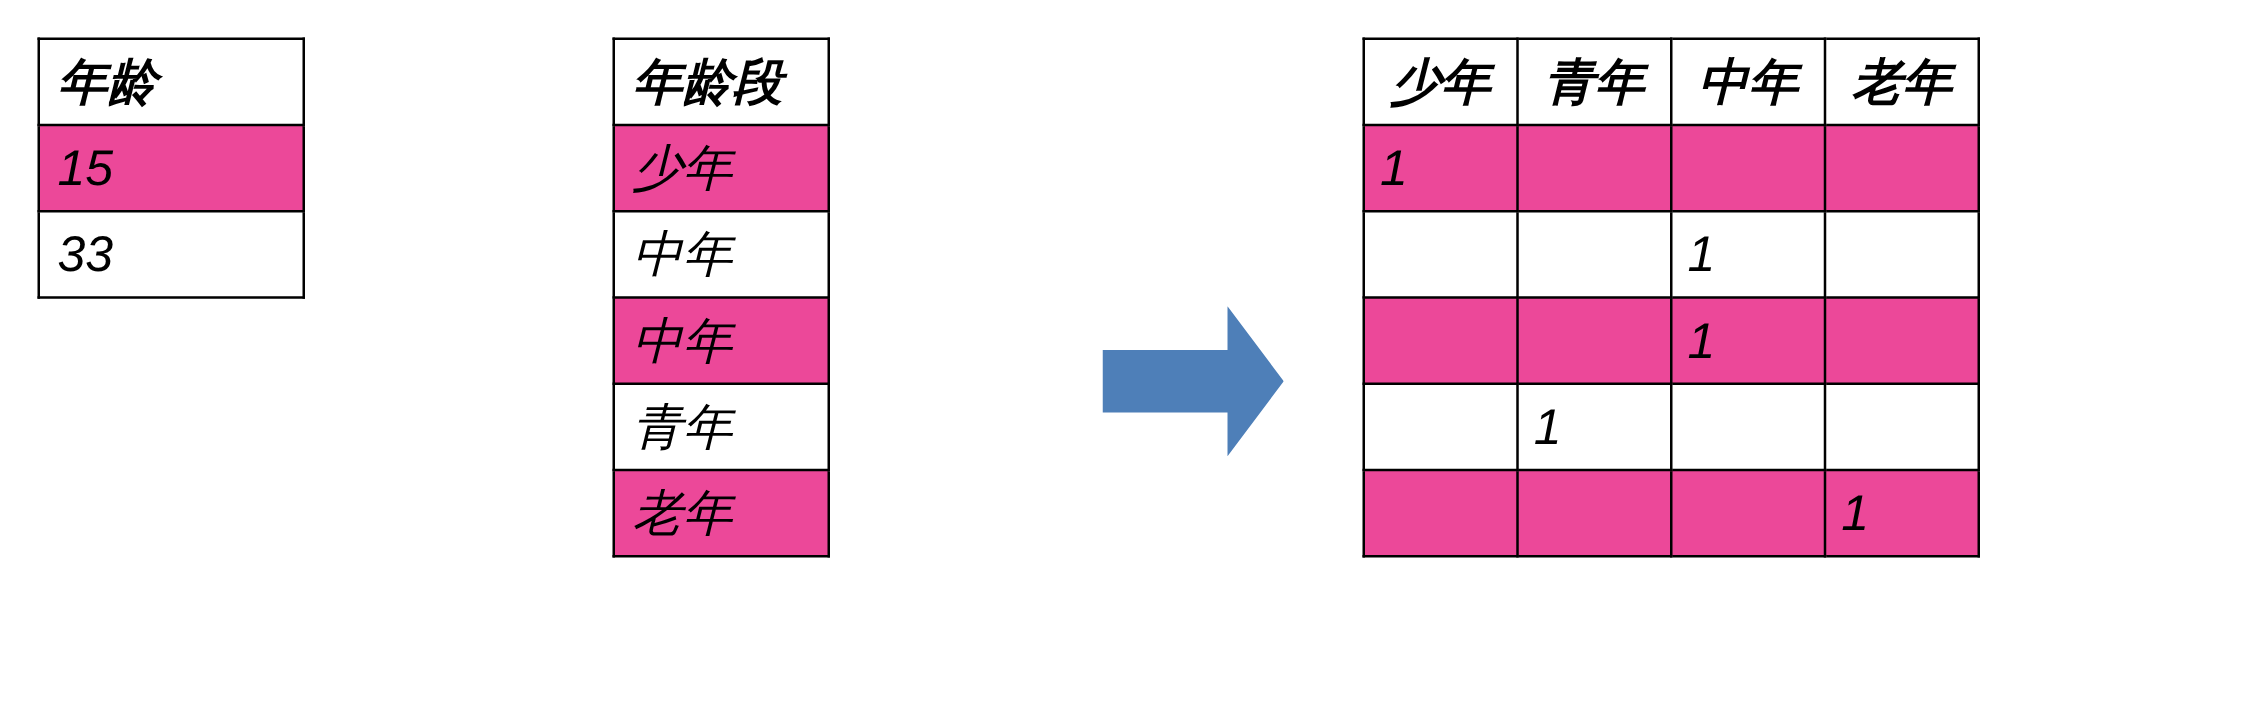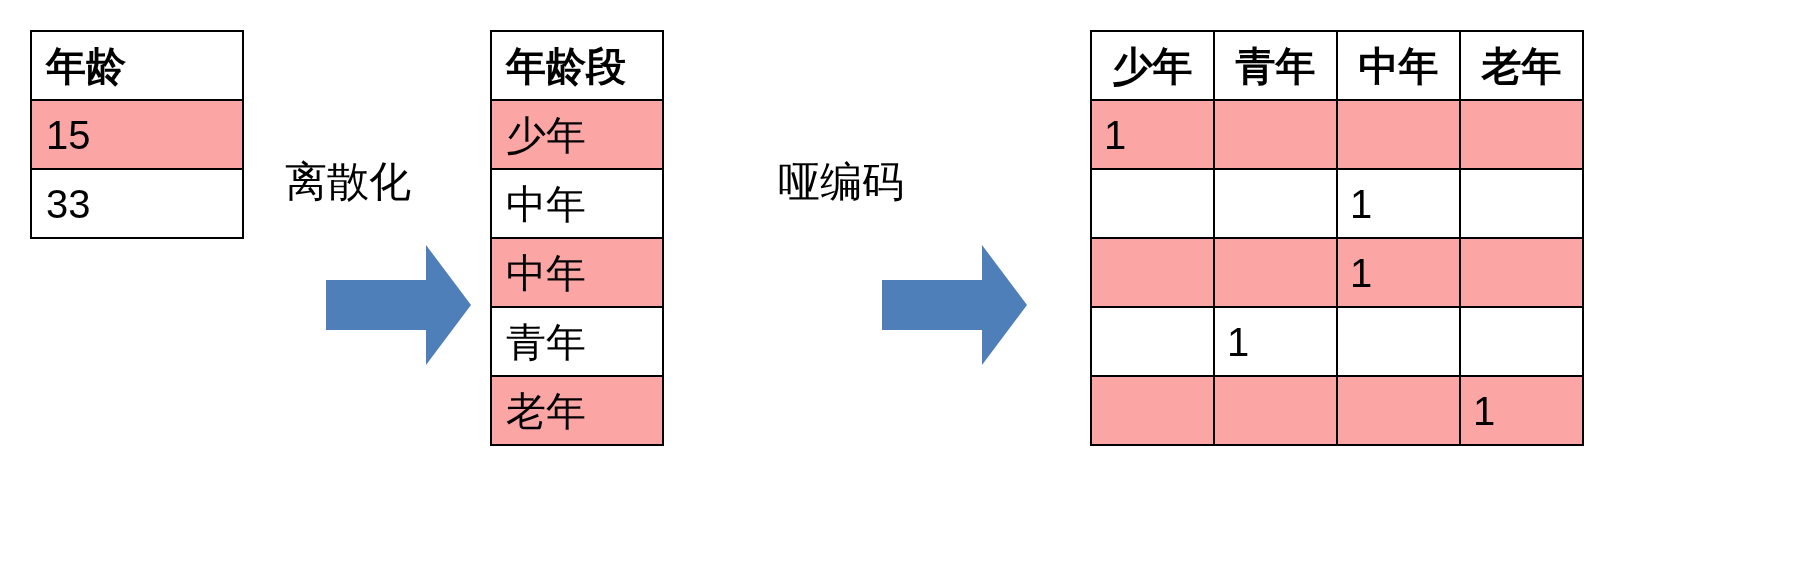--- a/index.html
+++ b/index.html
@@ -20,41 +20,42 @@
     width: 1794px;
     height: 568px;
   }
 
   
   .tbl {
     position: absolute;
     border-collapse: collapse;
     table-layout: fixed;
     background: #ffffff;
+    font-style: italic;
   }
   .tbl td, .tbl th {
     border: 2px solid #000000;
     padding: 0 0 0 14px;
     text-align: left;
     vertical-align: middle;
     font-weight: normal;
     font-size: 40px;
     color: #000000;
     line-height: 1.0;
     height: 69px;
     box-sizing: border-box;
     white-space: nowrap;
   }
   .tbl th {
     font-weight: bold;
     background: #ffffff;
     height: 69px;
   }
   .tbl tr.shade td {
-    background: #fca5a5;
+    background: #ec4899;
   }
   .tbl tr.plain td {
     background: #ffffff;
   }
 
   
   #table-age {
     left: 30px;
     top: 30px;
     width: 214px;
@@ -119,26 +120,20 @@
     <tbody>
       <tr class="shade">
         <td>15</td>
       </tr>
       <tr class="plain">
         <td>33</td>
       </tr>
     </tbody>
   </table>
 
-  <div class="arrow-group" id="arrow-group-1">
-    <div class="arrow-label">离散化</div>
-    <svg class="arrow-svg" width="145" height="120" viewBox="0 0 145 120">
-      <polygon points="0,35 100,35 100,0 145,60 100,120 100,85 0,85" fill="#4e7fb8"></polygon>
-    </svg>
-  </div>
 
   <table class="tbl" id="table-ageband">
     <thead>
       <tr>
         <th>年龄段</th>
       </tr>
     </thead>
     <tbody>
       <tr class="shade">
         <td>少年</td>
@@ -152,21 +147,20 @@
       <tr class="plain">
         <td>青年</td>
       </tr>
       <tr class="shade">
         <td>老年</td>
       </tr>
     </tbody>
   </table>
 
   <div class="arrow-group" id="arrow-group-2">
-    <div class="arrow-label">哑编码</div>
     <svg class="arrow-svg" width="145" height="120" viewBox="0 0 145 120">
       <polygon points="0,35 100,35 100,0 145,60 100,120 100,85 0,85" fill="#4e7fb8"></polygon>
     </svg>
   </div>
 
   <table class="tbl" id="table-onehot">
     <thead>
       <tr>
         <th>少年</th>
         <th>青年</th>

